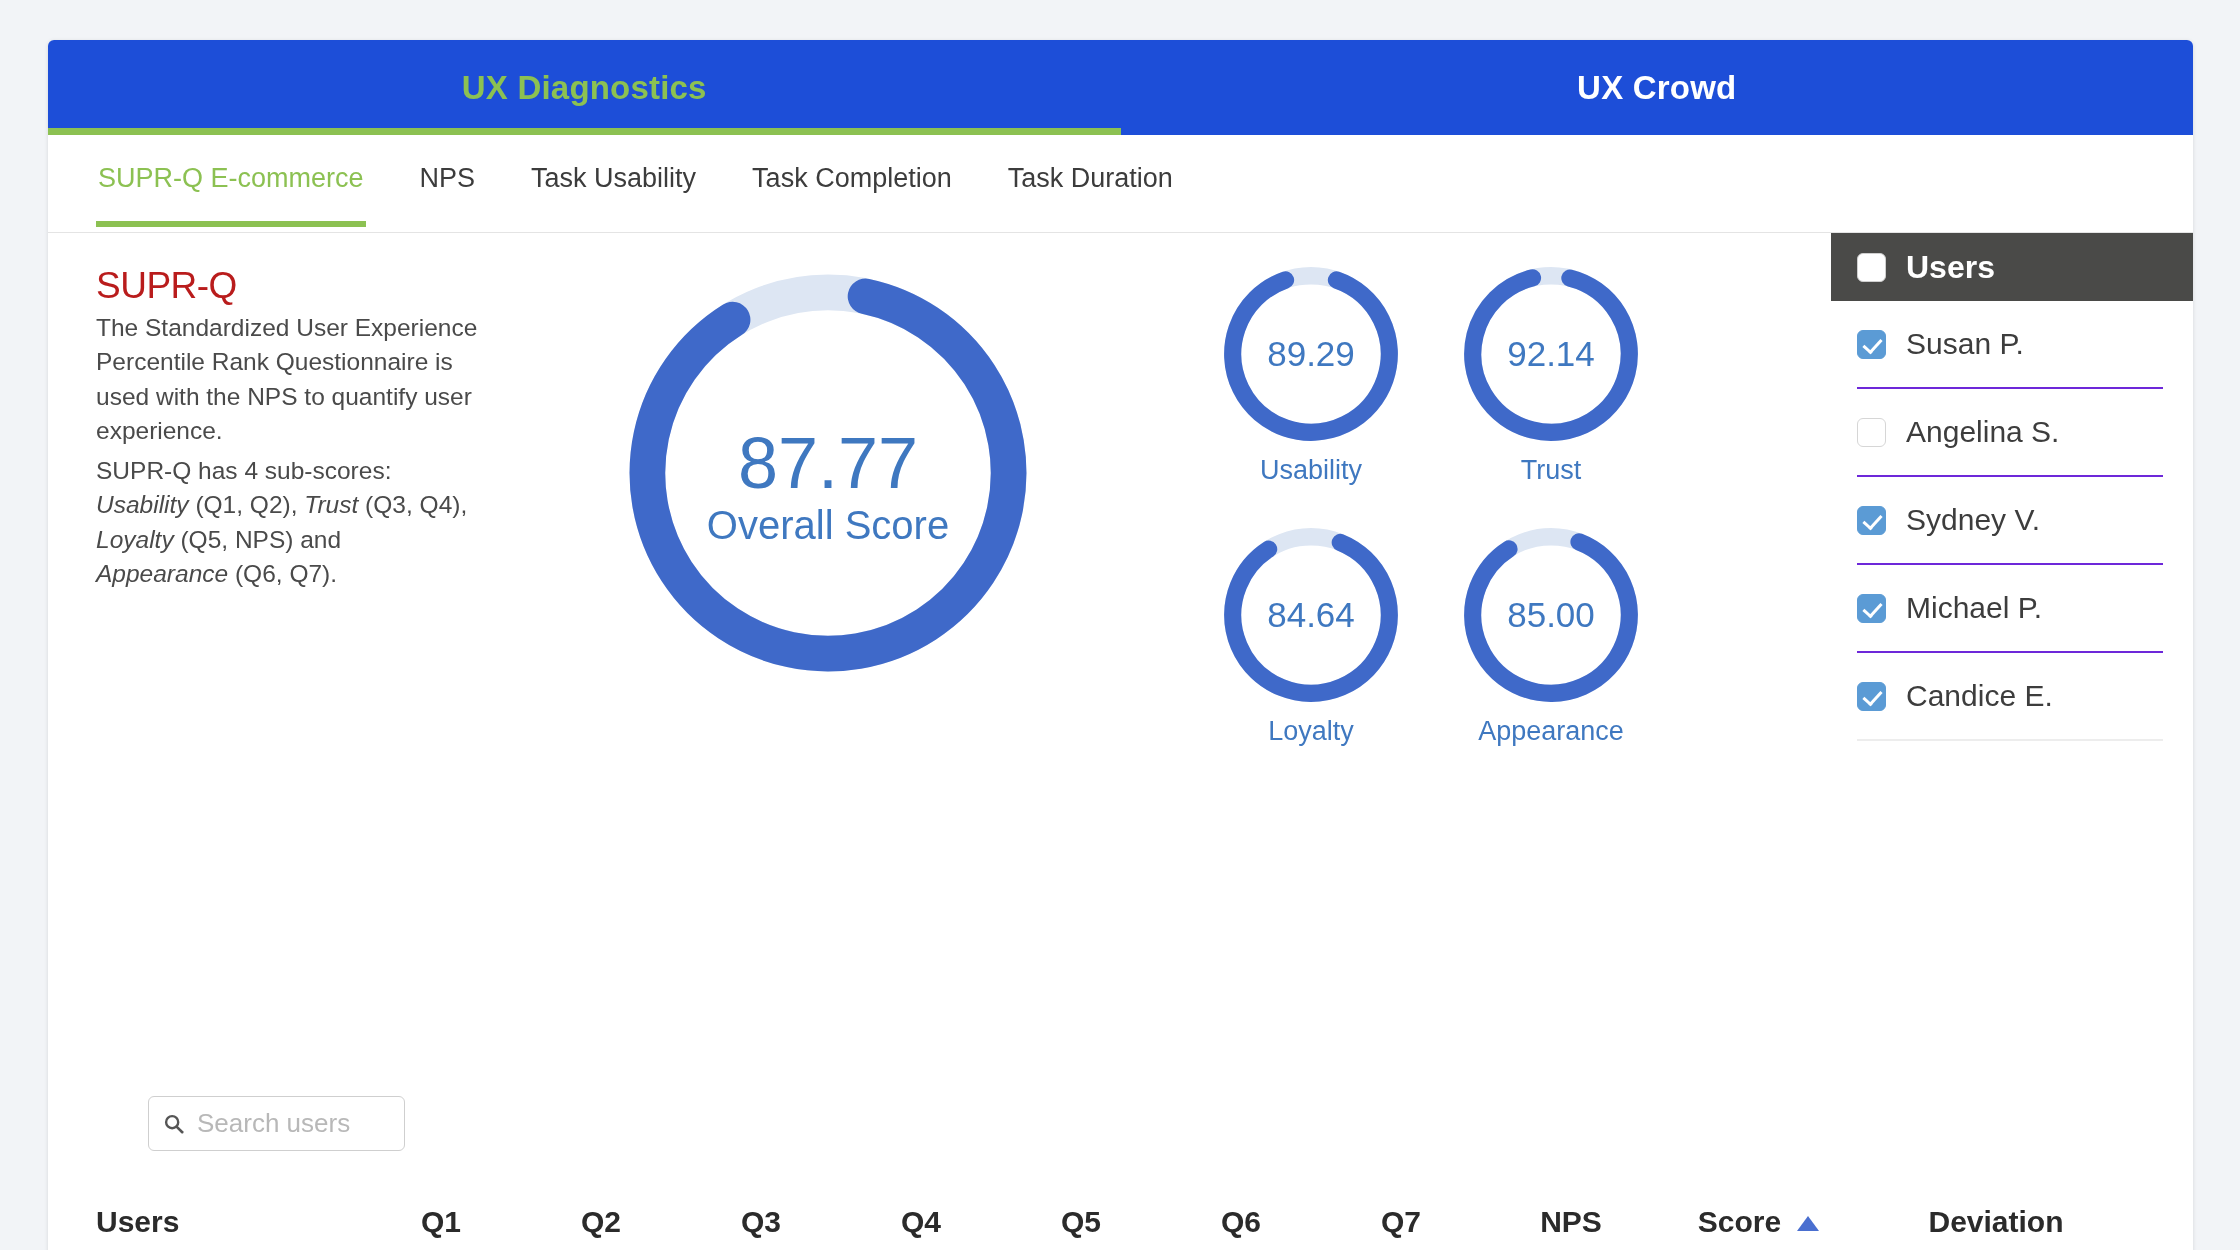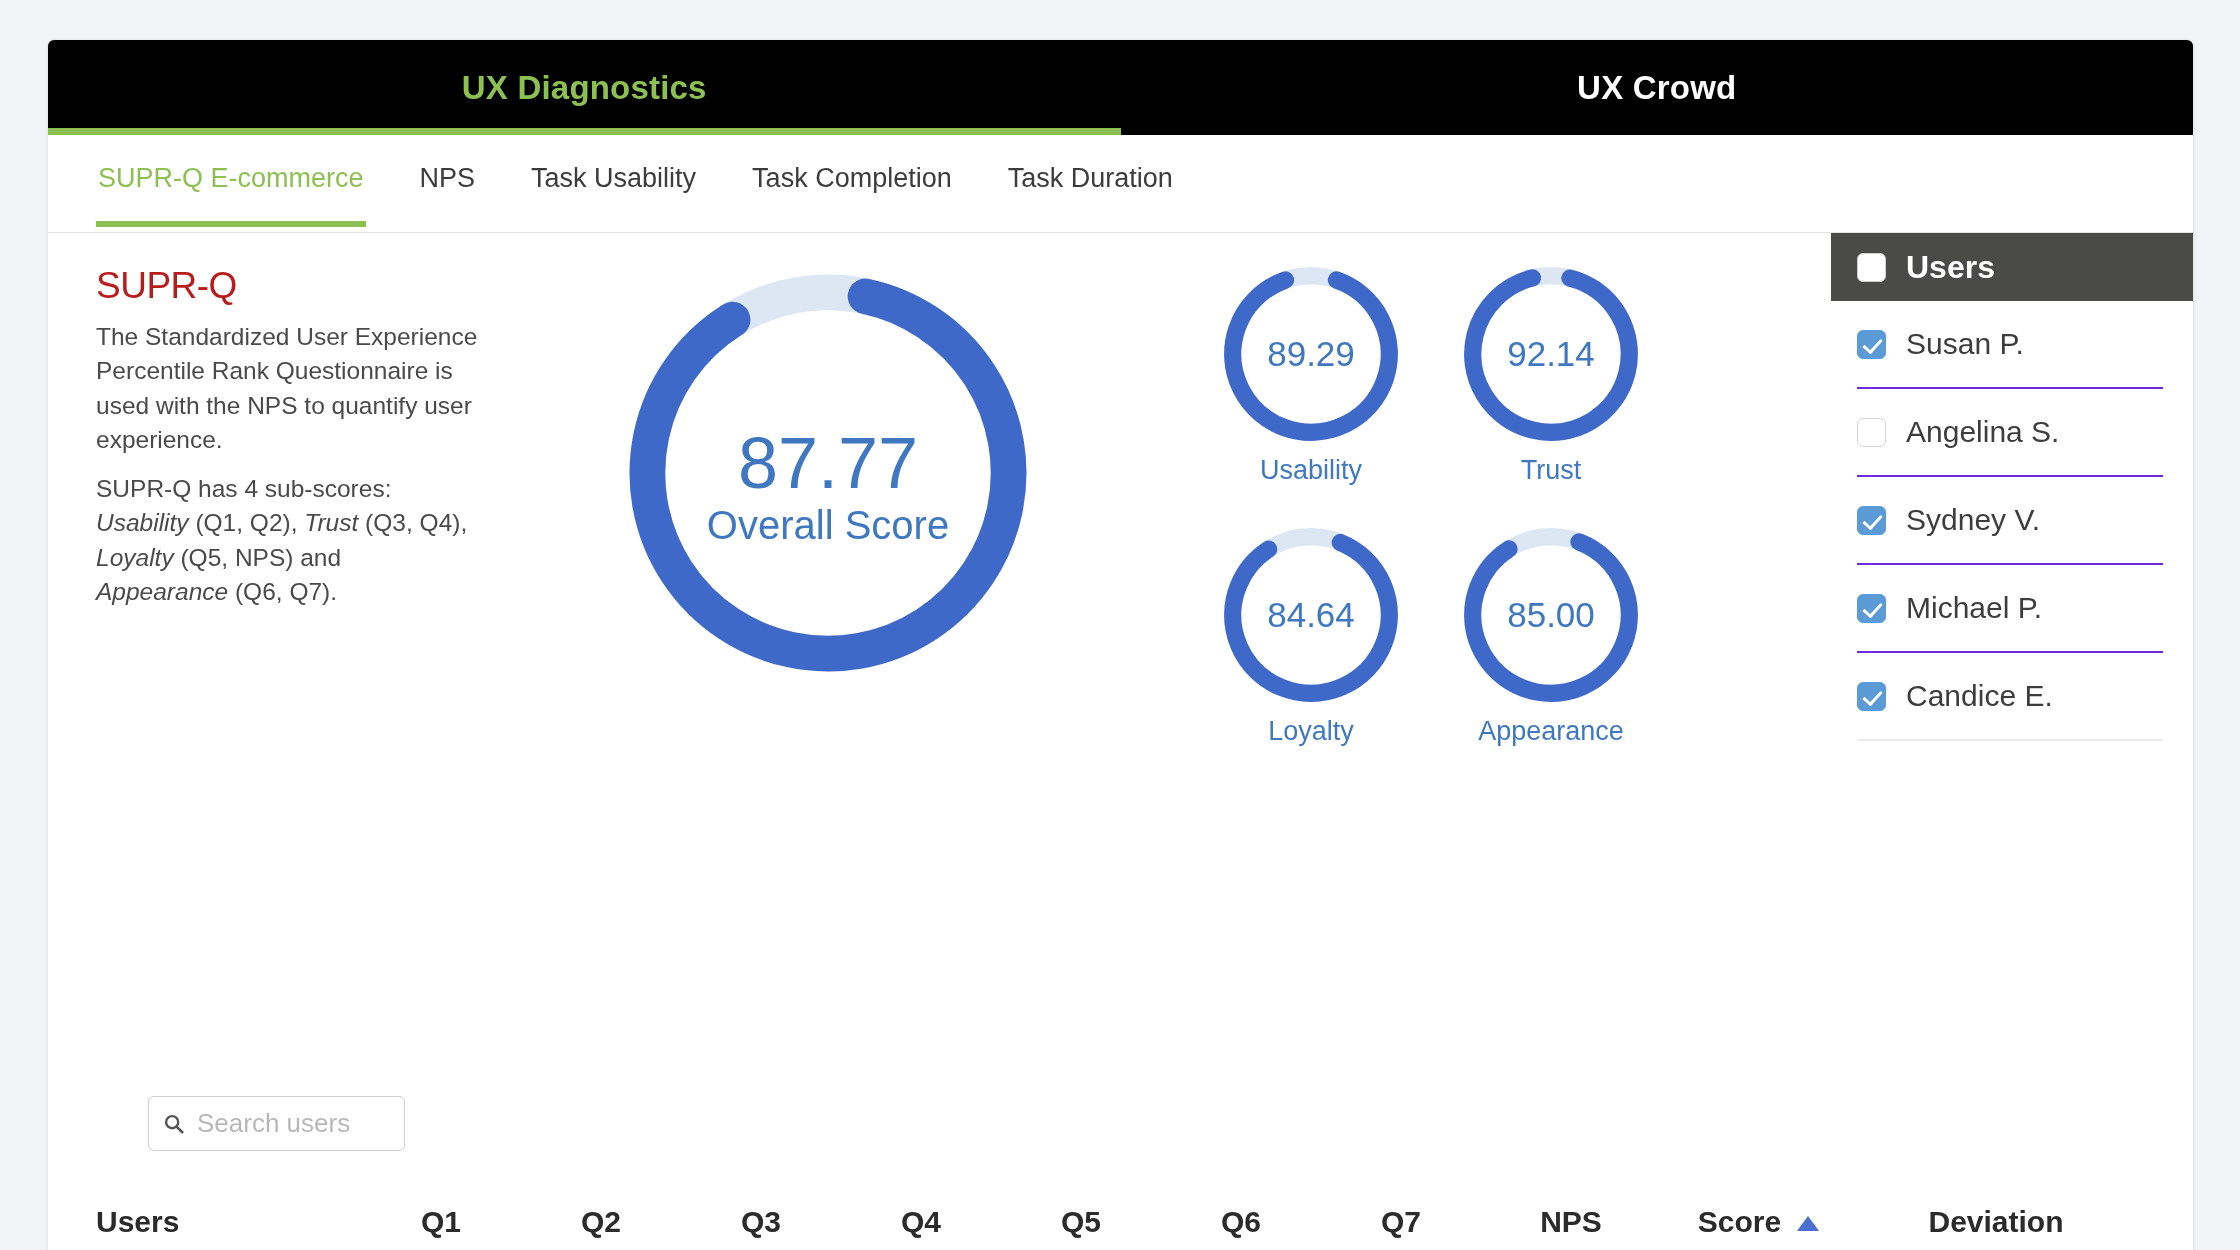--- a/index.html
+++ b/index.html
@@ -21,21 +21,21 @@
     background: #ffffff;
     border-radius: 6px 6px 0 0;
     box-shadow: 0 1px 4px rgba(0,0,0,.12);
     overflow: hidden;
   }
 
   
   .topbar {
     position: relative;
     height: 95px;
-    background: #000000;
+    background: #1d4ed8;
     display: flex;
   }
   .topbar-tab {
     flex: 1;
     display: flex;
     align-items: center;
     justify-content: center;
     font-size: 33px;
     font-weight: bold;
     letter-spacing: .2px;
@@ -92,21 +92,21 @@
   }
   .h-title {
     font-size: 37px;
     font-weight: normal;
     color: #b91c1c;
     letter-spacing: -.5px;
     line-height: 1.05;
   }
   .h-title.second { margin-top: 44px; }
   .para {
-    margin-top: 14px;
+    margin-top: 5px;
     font-size: 24.5px;
     line-height: 34.5px;
     color: #4a4a4a;
   }
   .para em { font-style: italic; }
 
   
   .donut-wrap { position: absolute; }
   .donut-label {
     text-align: center;

